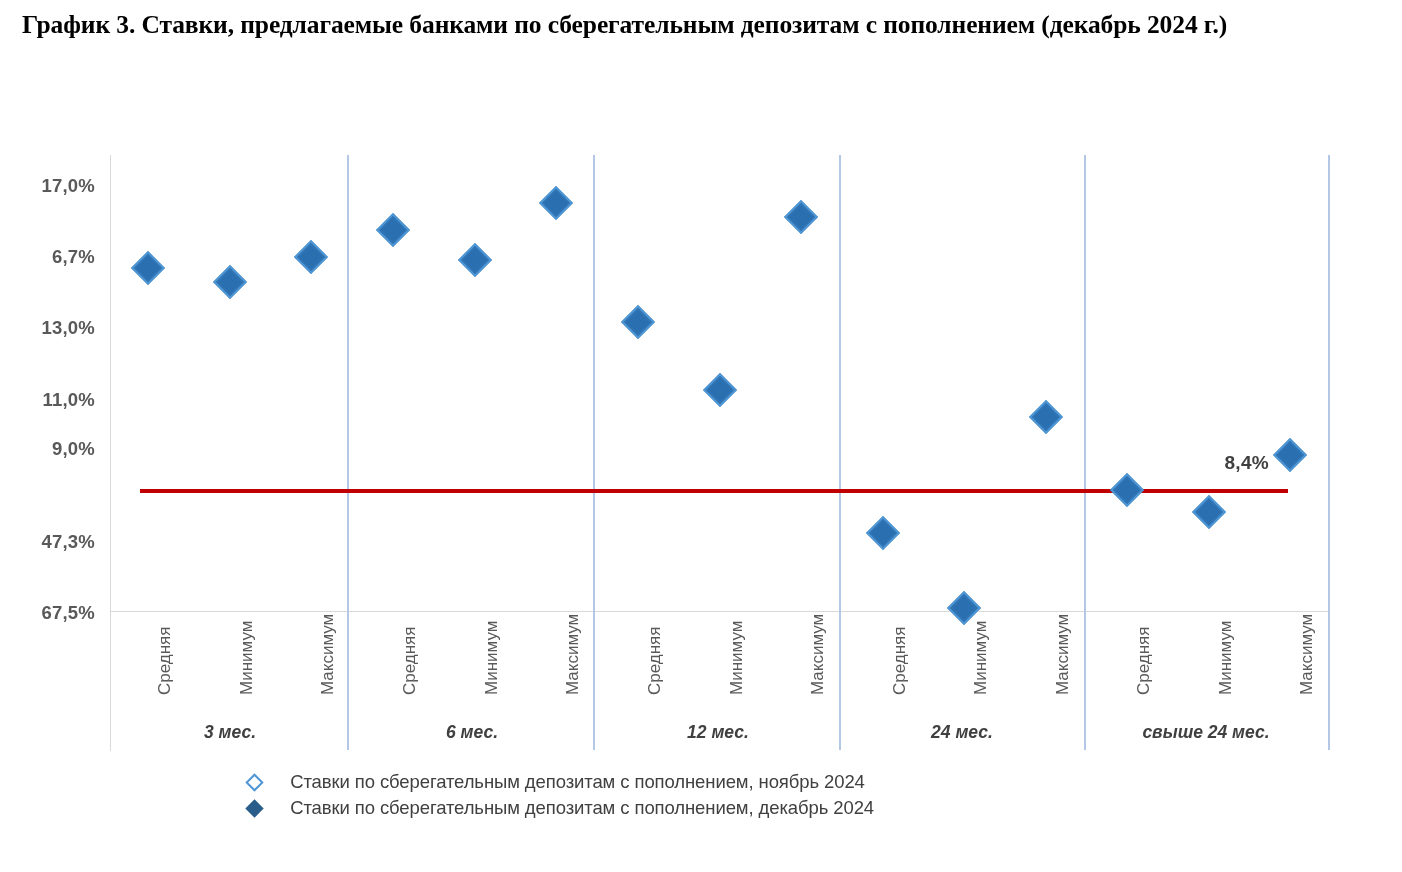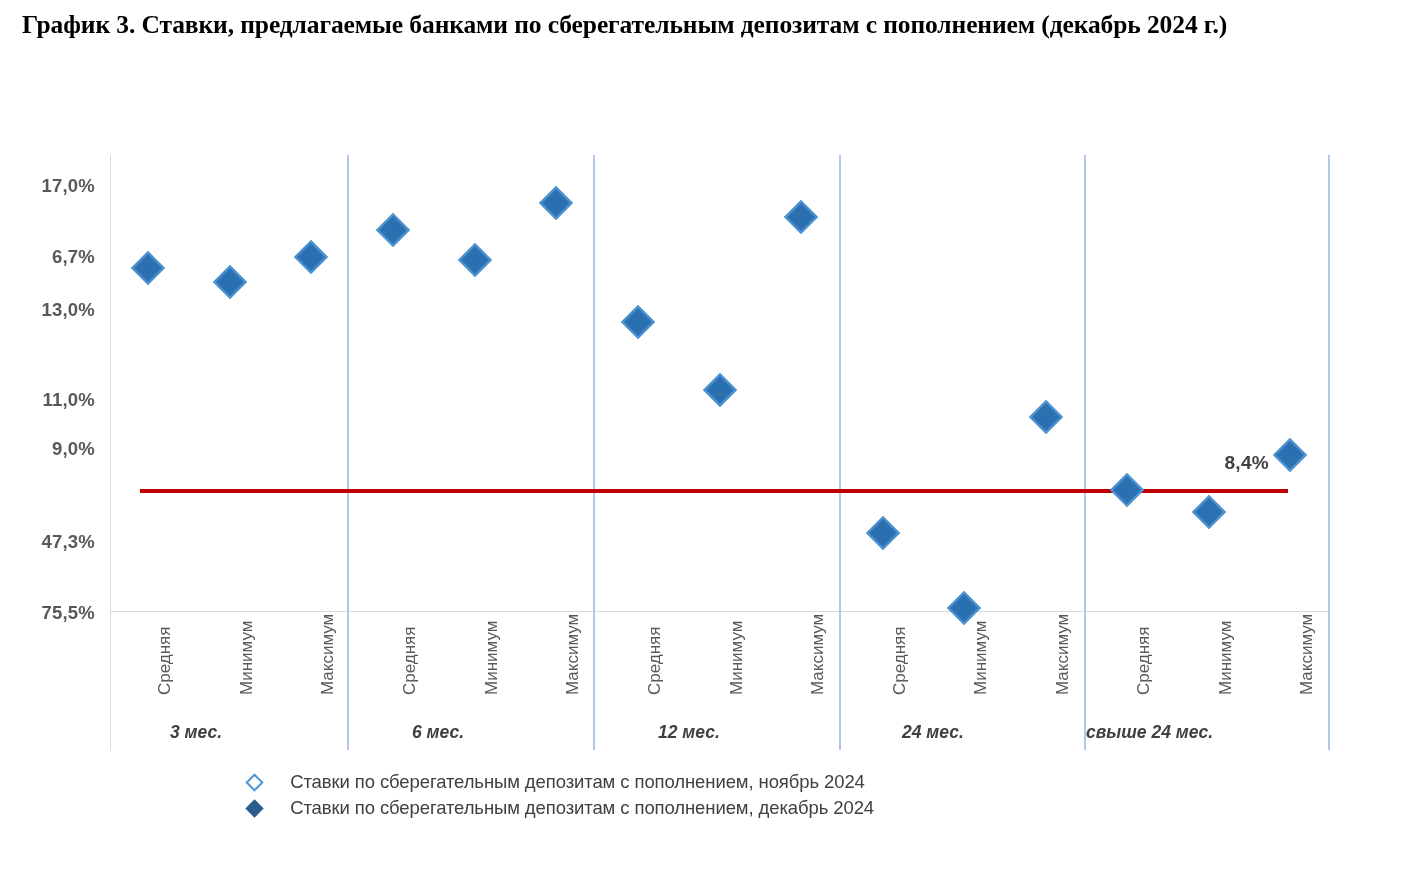--- a/index.html
+++ b/index.html
@@ -126,20 +126,21 @@
   }
 
   
   .xgroup {
     position: absolute;
     top: 722px;
     font-size: 17.5px;
     font-style: italic;
     font-weight: bold;
     color: #404040;
+    text-align: center;
   }
 
   
   #legend {
     position: absolute;
     left: 225px;
     top: 770px;
     width: 760px;
   }
   .legend-row {
@@ -190,25 +191,25 @@
 </head>
 <body>
 
 <div id="chart-title">График 3. Ставки, предлагаемые банками по сберегательным депозитам с пополнением (декабрь 2024 г.)</div>
 
 <div id="axis-left-line"></div>
 <div id="axis-baseline"></div>
 
 <div class="ytick" style="top:175px">17,0%</div>
 <div class="ytick" style="top:246px">6,7%</div>
-<div class="ytick" style="top:299px">13,0%</div>
+<div class="ytick" style="top:317px">13,0%</div>
 <div class="ytick" style="top:389px">11,0%</div>
 <div class="ytick" style="top:438px">9,0%</div>
 <div class="ytick" style="top:531px">47,3%</div>
-<div class="ytick" style="top:602px">75,5%</div>
+<div class="ytick" style="top:602px">67,5%</div>
 
 <div class="group-sep" style="left:347px"></div>
 <div class="group-sep" style="left:593px"></div>
 <div class="group-sep" style="left:839px"></div>
 <div class="group-sep" style="left:1084px"></div>
 <div class="group-sep" style="left:1328px"></div>
 
 <div id="inflation-line"></div>
 <div id="inflation-value-label">8,4%</div>
 

